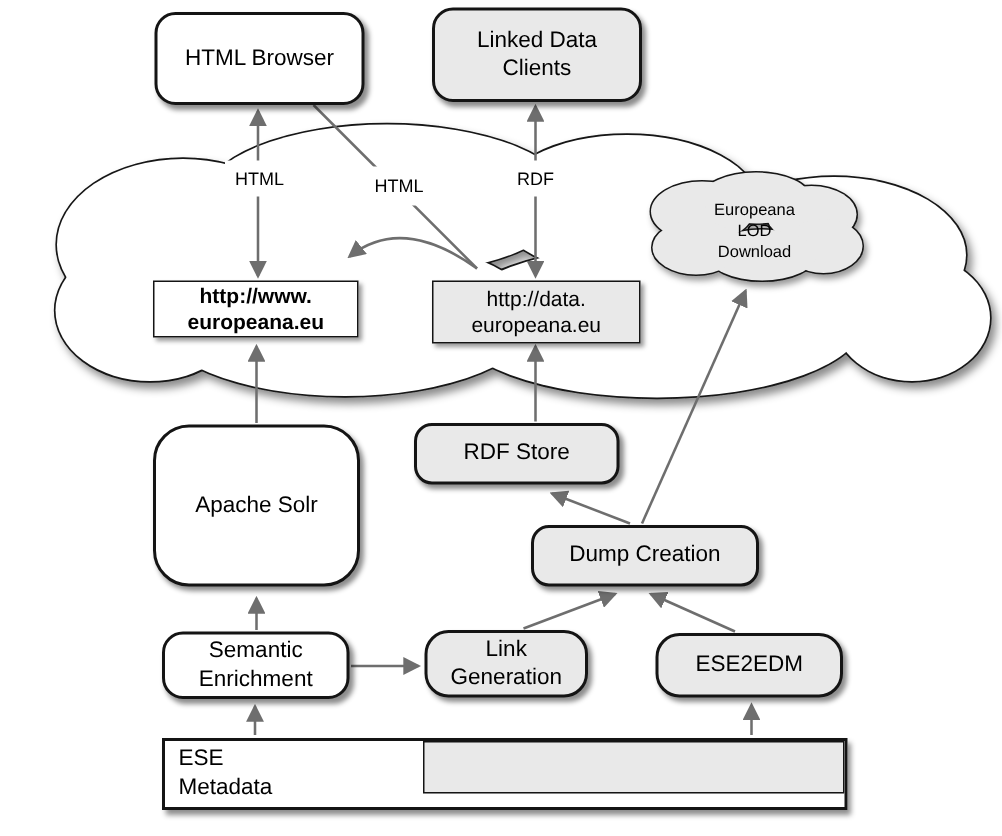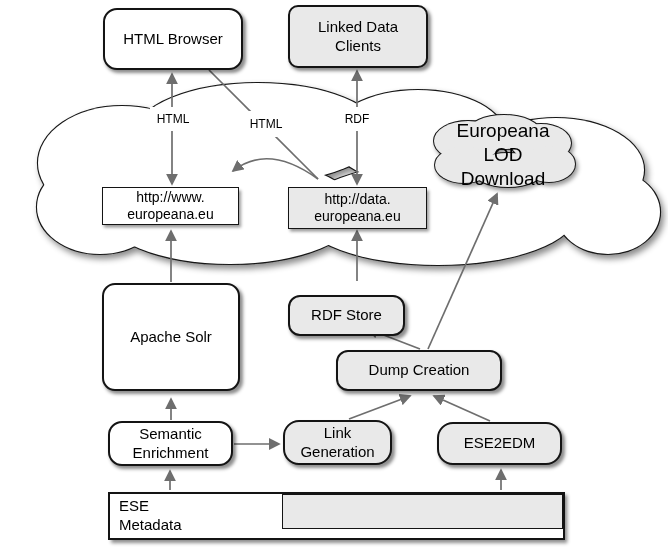--- a/index.html
+++ b/index.html
@@ -8,44 +8,44 @@
             font-family:"Liberation Sans", sans-serif; color:#000; background:#fff; }
   .canvas svg.layer { position:absolute; left:0; top:0; }
 
   .box { position:absolute; box-sizing:border-box; background:#fff;
          border:2px solid #141414; display:flex; flex-direction:column;
          align-items:center; justify-content:center; text-align:center;
          font-size:15px; line-height:1.25;
          box-shadow:2.5px 3px 3.5px rgba(0,0,0,.45); }
   .gray { background:#e9e9e9; }
   .r14 { border-radius:14px; } .r12 { border-radius:12px; }
-  .r16 { border-radius:16px; } .r24 { border-radius:13px;align-items:center; }
+  .r16 { border-radius:16px; } .r24 { border-radius:24px;align-items:center; }
   .sq  { border-width:1.5px; border-radius:0; font-size:14px;
          box-shadow:2px 2.5px 3px rgba(0,0,0,.4); }
 
   #html-browser       { left:103px; top:8px;   width:140px; height:62px; }
-  #linked-data-clients{ left:288px; top:5px;   width:140px; height:63px;border-radius:10px; }
-  #www-box            { left:102px; top:187px; width:137px; height:38px; }
+  #linked-data-clients{ left:288px; top:5px;   width:140px; height:63px; }
+  #www-box            { left:102px; top:187px; width:137px; height:38px;font-weight:bold; }
   #data-box           { left:288px; top:187px; width:139px; height:42px; }
   #apache-solr        { left:102px; top:283px; width:138px; height:108px; }
-  #rdf-store          { left:288px; top:282px; width:117px; height:41px;margin-top:13px; }
-  #dump-creation      { left:336px; top:350px; width:166px; height:41px;text-align:center; }
+  #rdf-store          { left:276px; top:282px; width:137px; height:41px; }
+  #dump-creation      { left:354px; top:350px; width:152px; height:41px;text-align:center; }
   #semantic-enrichment{ left:108px; top:421px; width:125px; height:45px; }
   #link-generation    { left:283px; top:420px; width:109px; height:45px; }
   #ese2edm            { left:437px; top:422px; width:125px; height:43px; }
 
   #ese-metadata { left:108px; top:492px; width:457px; height:48px;
                   border-width:2.5px; align-items:flex-start; text-align:right;
                   padding-left:9px; justify-content:center; }
   #ese-metadata .inner { position:absolute; left:172px; top:0; right:0; height:35px;
                   background:#e9e9e9; border:1.5px solid #141414; box-sizing:border-box; }
 
   .lodtext { position:absolute; left:436px; top:124px; width:134px; height:62px;
              display:flex; flex-direction:column; align-items:center; justify-content:center;
-             font-size:19px; line-height:1.25; text-align:center; }
+             font-size:11px; line-height:1.25; text-align:center; }
 
   .edge-label { position:absolute; background:#ffffff; font-size:12px;
                 display:flex; align-items:center; justify-content:center; }
   #label-html-www  { left:150px; top:107px; width:46px; height:24px; }
   #label-html-data { left:239px; top:111px; width:54px; height:26px; }
   #label-rdf       { left:335px; top:107px; width:44px; height:24px; }
 </style>
 </head>
 <body>
 

